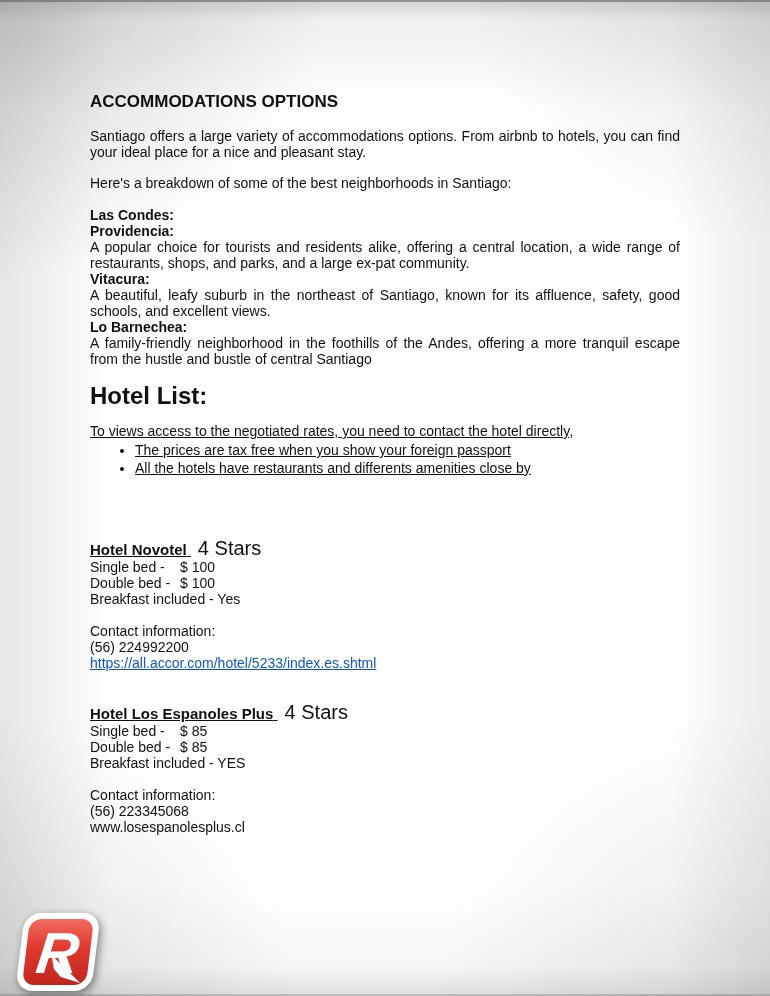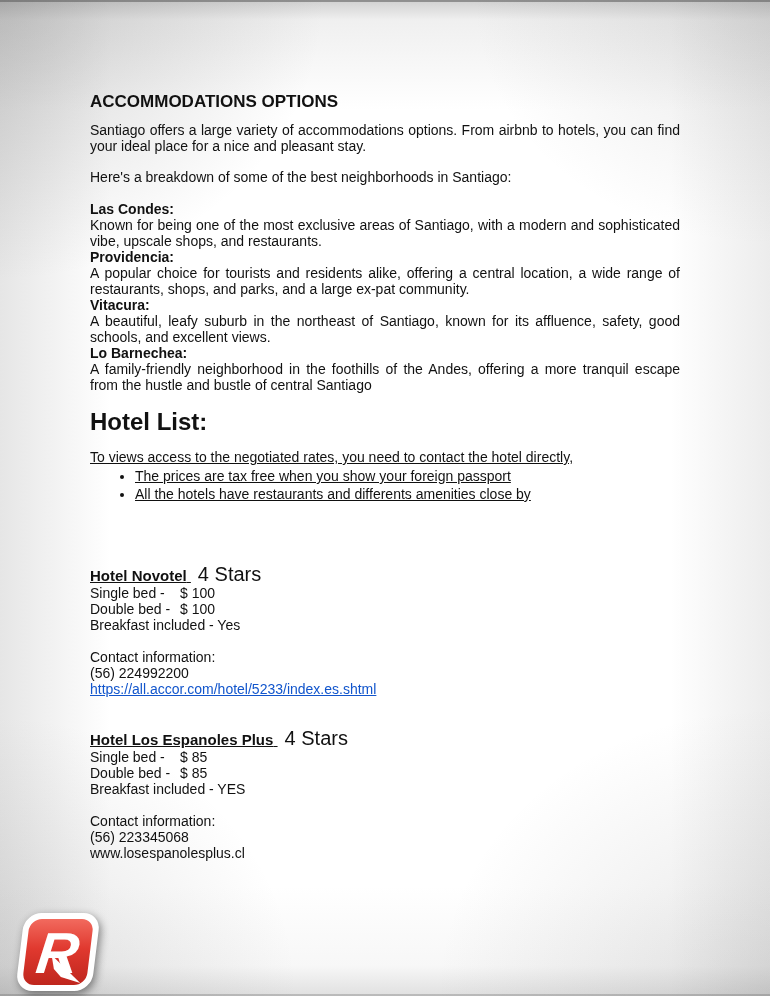--- a/index.html
+++ b/index.html
@@ -33,21 +33,21 @@
 
   .content {
     position: absolute; left: 90px; top: 0; width: 590px; z-index: 2;
     font-size: 14px; line-height: 16px;
   }
 
   .doc-title {
     margin: 92px 0 0 0;
     font-size: 17px; line-height: 20px; font-weight: bold;
   }
-  .intro-1 { margin: 10px 0 0 0; text-align: justify; }
+  .intro-1 { margin: 16px 0 0 0; text-align: justify; }
   .intro-2 { margin: 15px 0 0 0; }
 
   .neighborhoods { margin-top: 16px; }
   .n-item { text-align: justify; }
   .n-name { display: block; font-weight: bold; text-align: left; }
 
   .hotel-list-heading {
     margin: 16px 0 0 0;
     font-size: 24px; line-height: 26px; font-weight: bold;
   }
@@ -97,21 +97,21 @@
 
 <div class="content">
 
   <h1 class="doc-title">ACCOMMODATIONS OPTIONS</h1>
 
   <p class="intro-1">Santiago offers a large variety of accommodations options. From airbnb to hotels, you can find your ideal place for a nice and pleasant stay.</p>
   <p class="intro-2">Here's a breakdown of some of the best neighborhoods in Santiago:</p>
 
   <div class="neighborhoods">
     <div class="n-item">
-      <span class="n-name">Las Condes:</span><span class="n-desc">Known for being one of the most exclusive areas of Santiago, with a modern and sophisticated vibe, upscale shops, and restaurants.</span>
+      <span class="n-name">Las Condes:</span>
     </div>
     <div class="n-item">
       <span class="n-name">Providencia:</span><span class="n-desc">A popular choice for tourists and residents alike, offering a central location, a wide range of restaurants, shops, and parks, and a large ex-pat community.</span>
     </div>
     <div class="n-item">
       <span class="n-name">Vitacura:</span><span class="n-desc">A beautiful, leafy suburb in the northeast of Santiago, known for its affluence, safety, good schools, and excellent views.</span>
     </div>
     <div class="n-item">
       <span class="n-name">Lo Barnechea:</span><span class="n-desc">A family-friendly neighborhood in the foothills of the Andes, offering a more tranquil escape from the hustle and bustle of central Santiago</span>
     </div>

